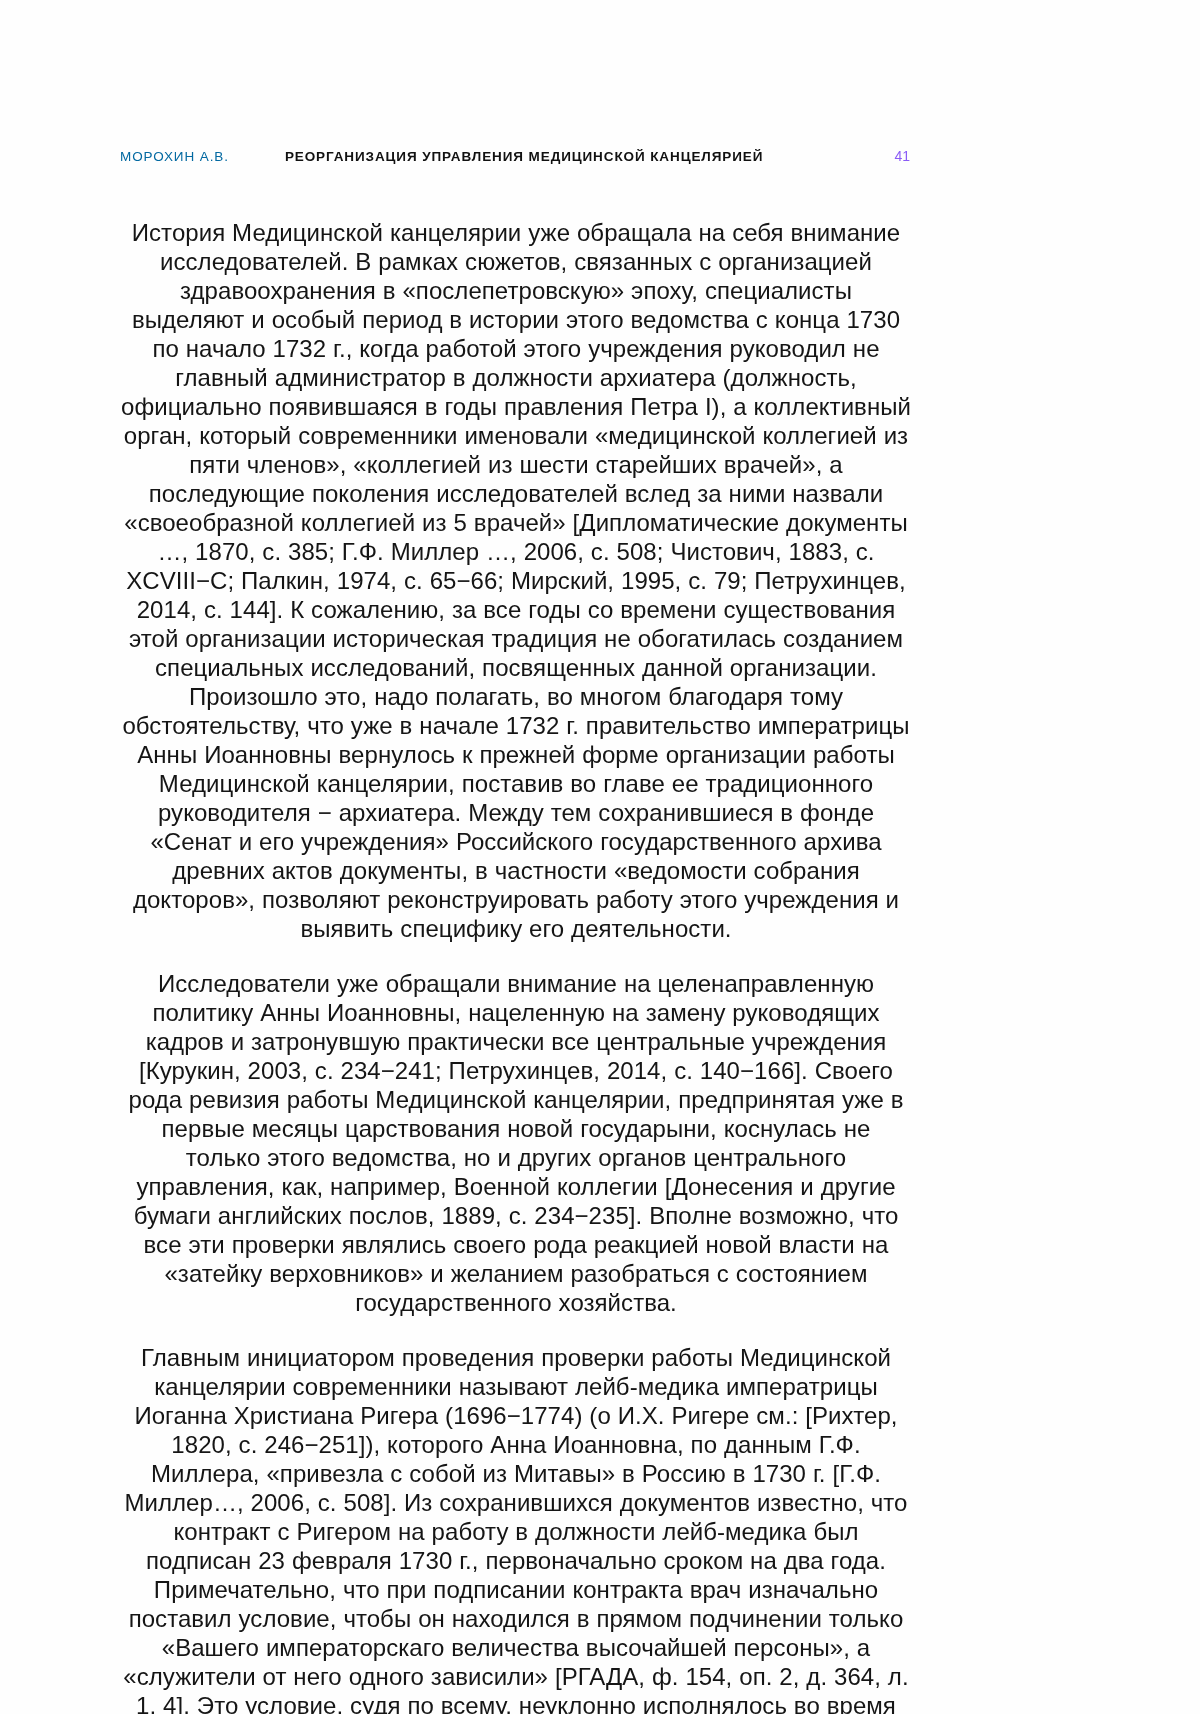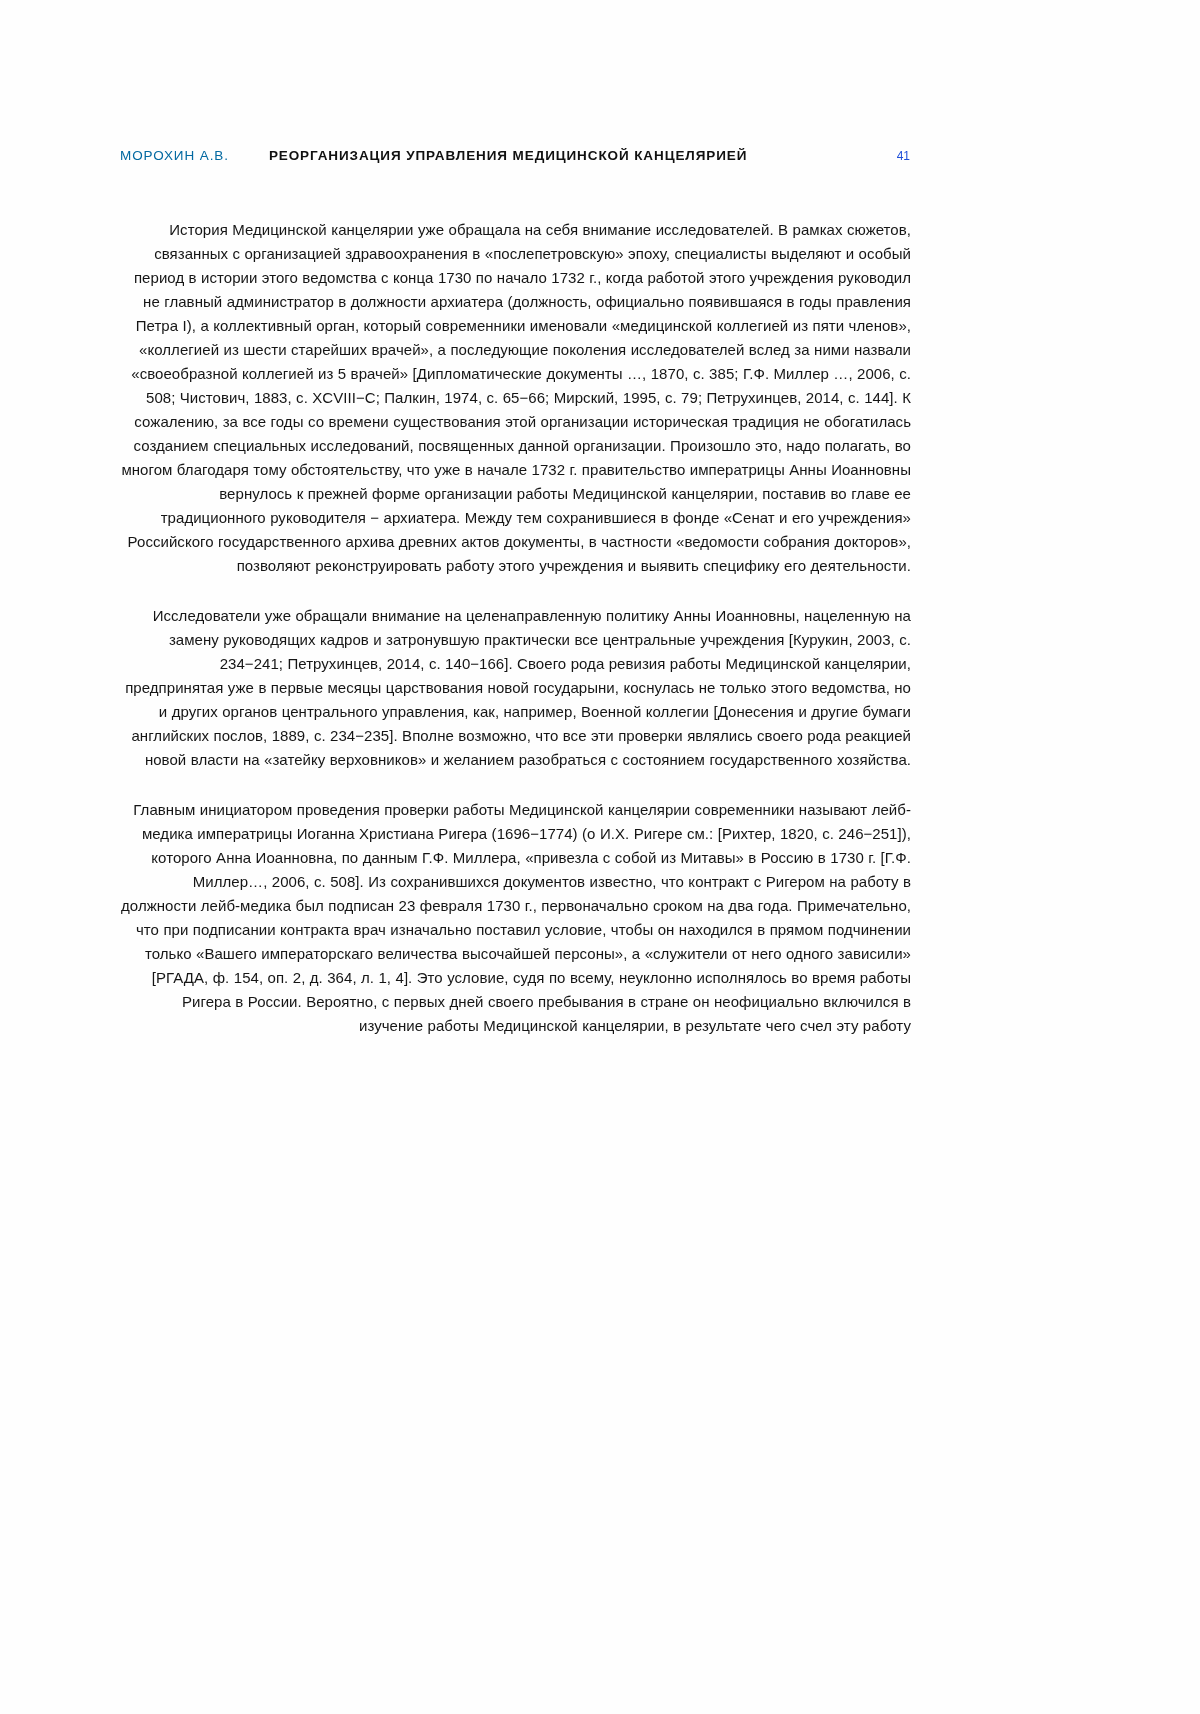--- a/index.html
+++ b/index.html
@@ -37,39 +37,39 @@
     letter-spacing: 0.9px;
     white-space: nowrap;
   }
   .rh-author {
     font-weight: 400;
     color: #0369a1;
   }
   .rh-title {
     font-weight: 700;
     color: #111;
-    margin-left: 7px;
+    margin-left: 23px;
     padding-left: 33px;
   }
   .rh-folio {
-    font-size: 12px;
-    color: #1d4ed8;
+    font-size: 14px;
+    color: #8b5cf6;
     font-weight: 400;
   }
   .body-col {
     position: absolute;
     top: 218px;
     left: 121px;
     width: 790px;
   }
   p.para {
     margin: 0 0 26px 0;
-    font-size: 15px;
-    line-height: 24px;
-    text-align: right;
+    font-size: 24px;
+    line-height: 29px;
+    text-align: center;
     color: #151515;
     letter-spacing: 0.05px;
     word-spacing: 0.2px;
   }
   p.para:last-child {
     margin-bottom: 0;
   }
 </style>
 </head>
 <body>

